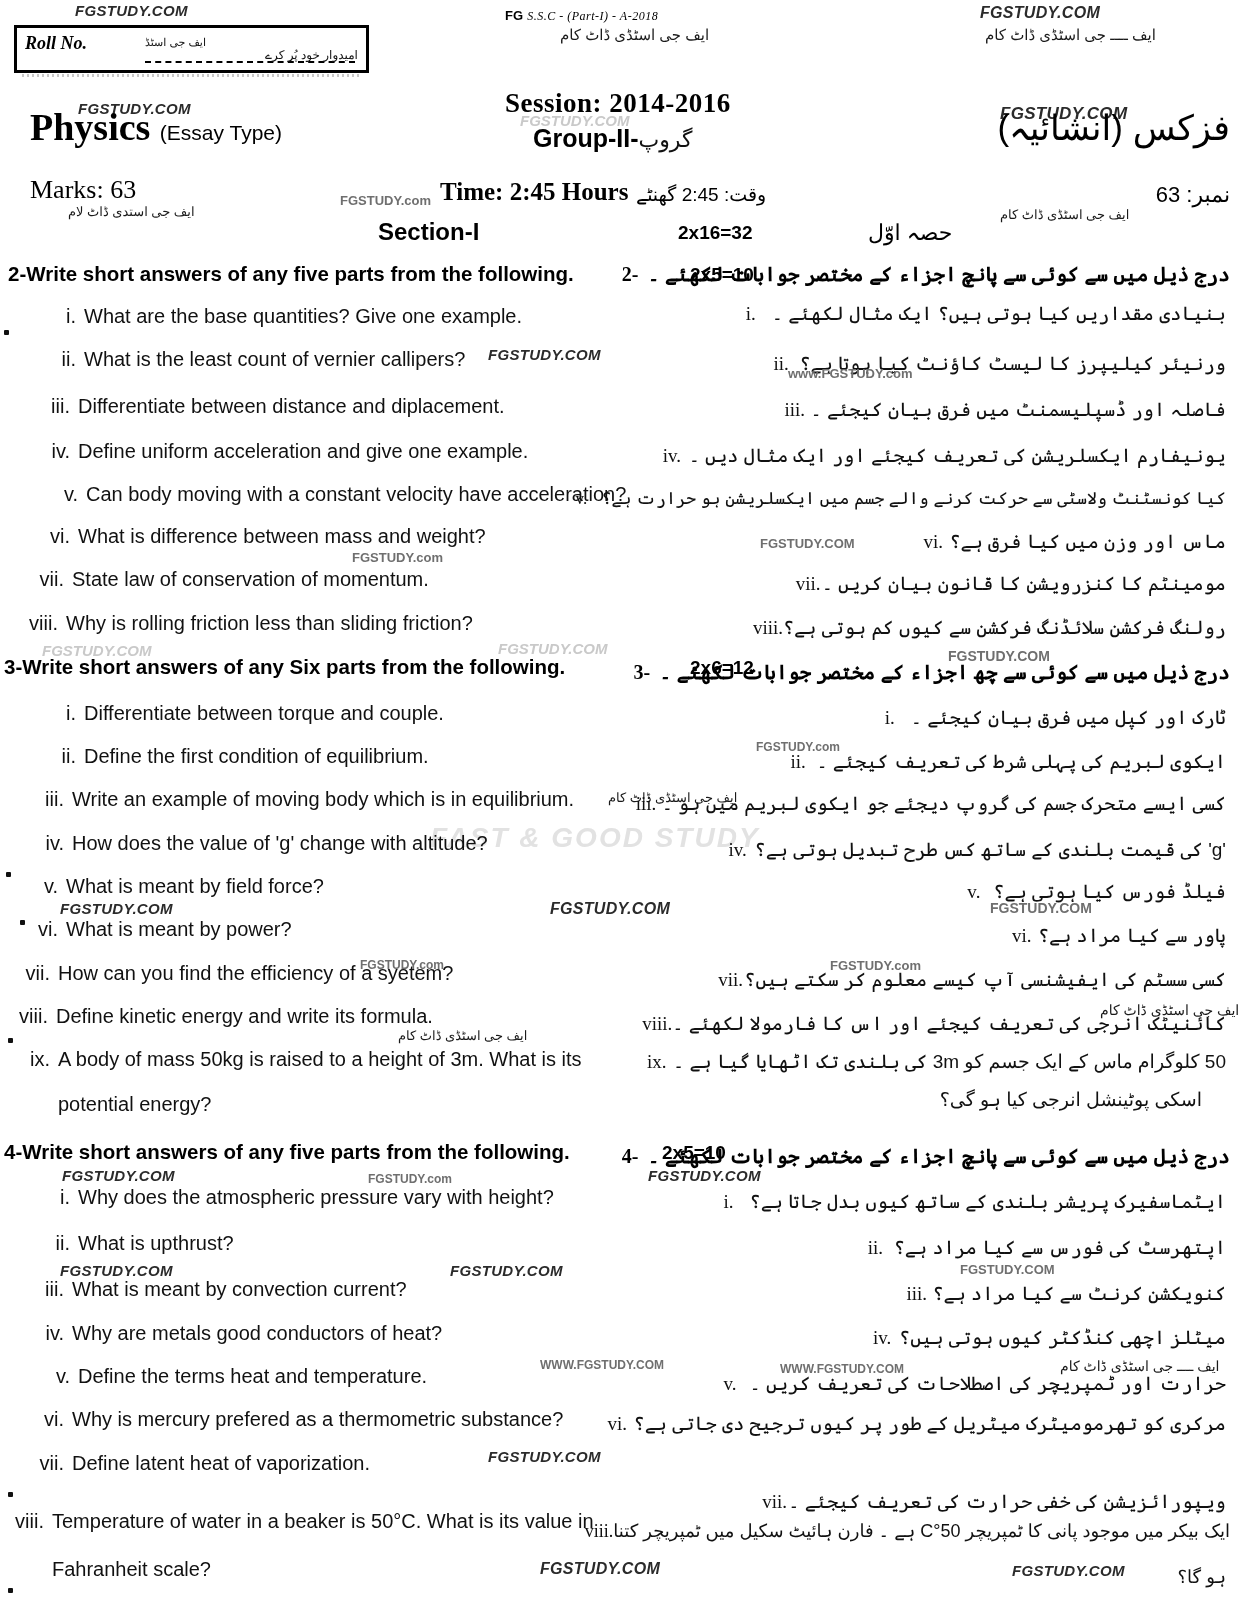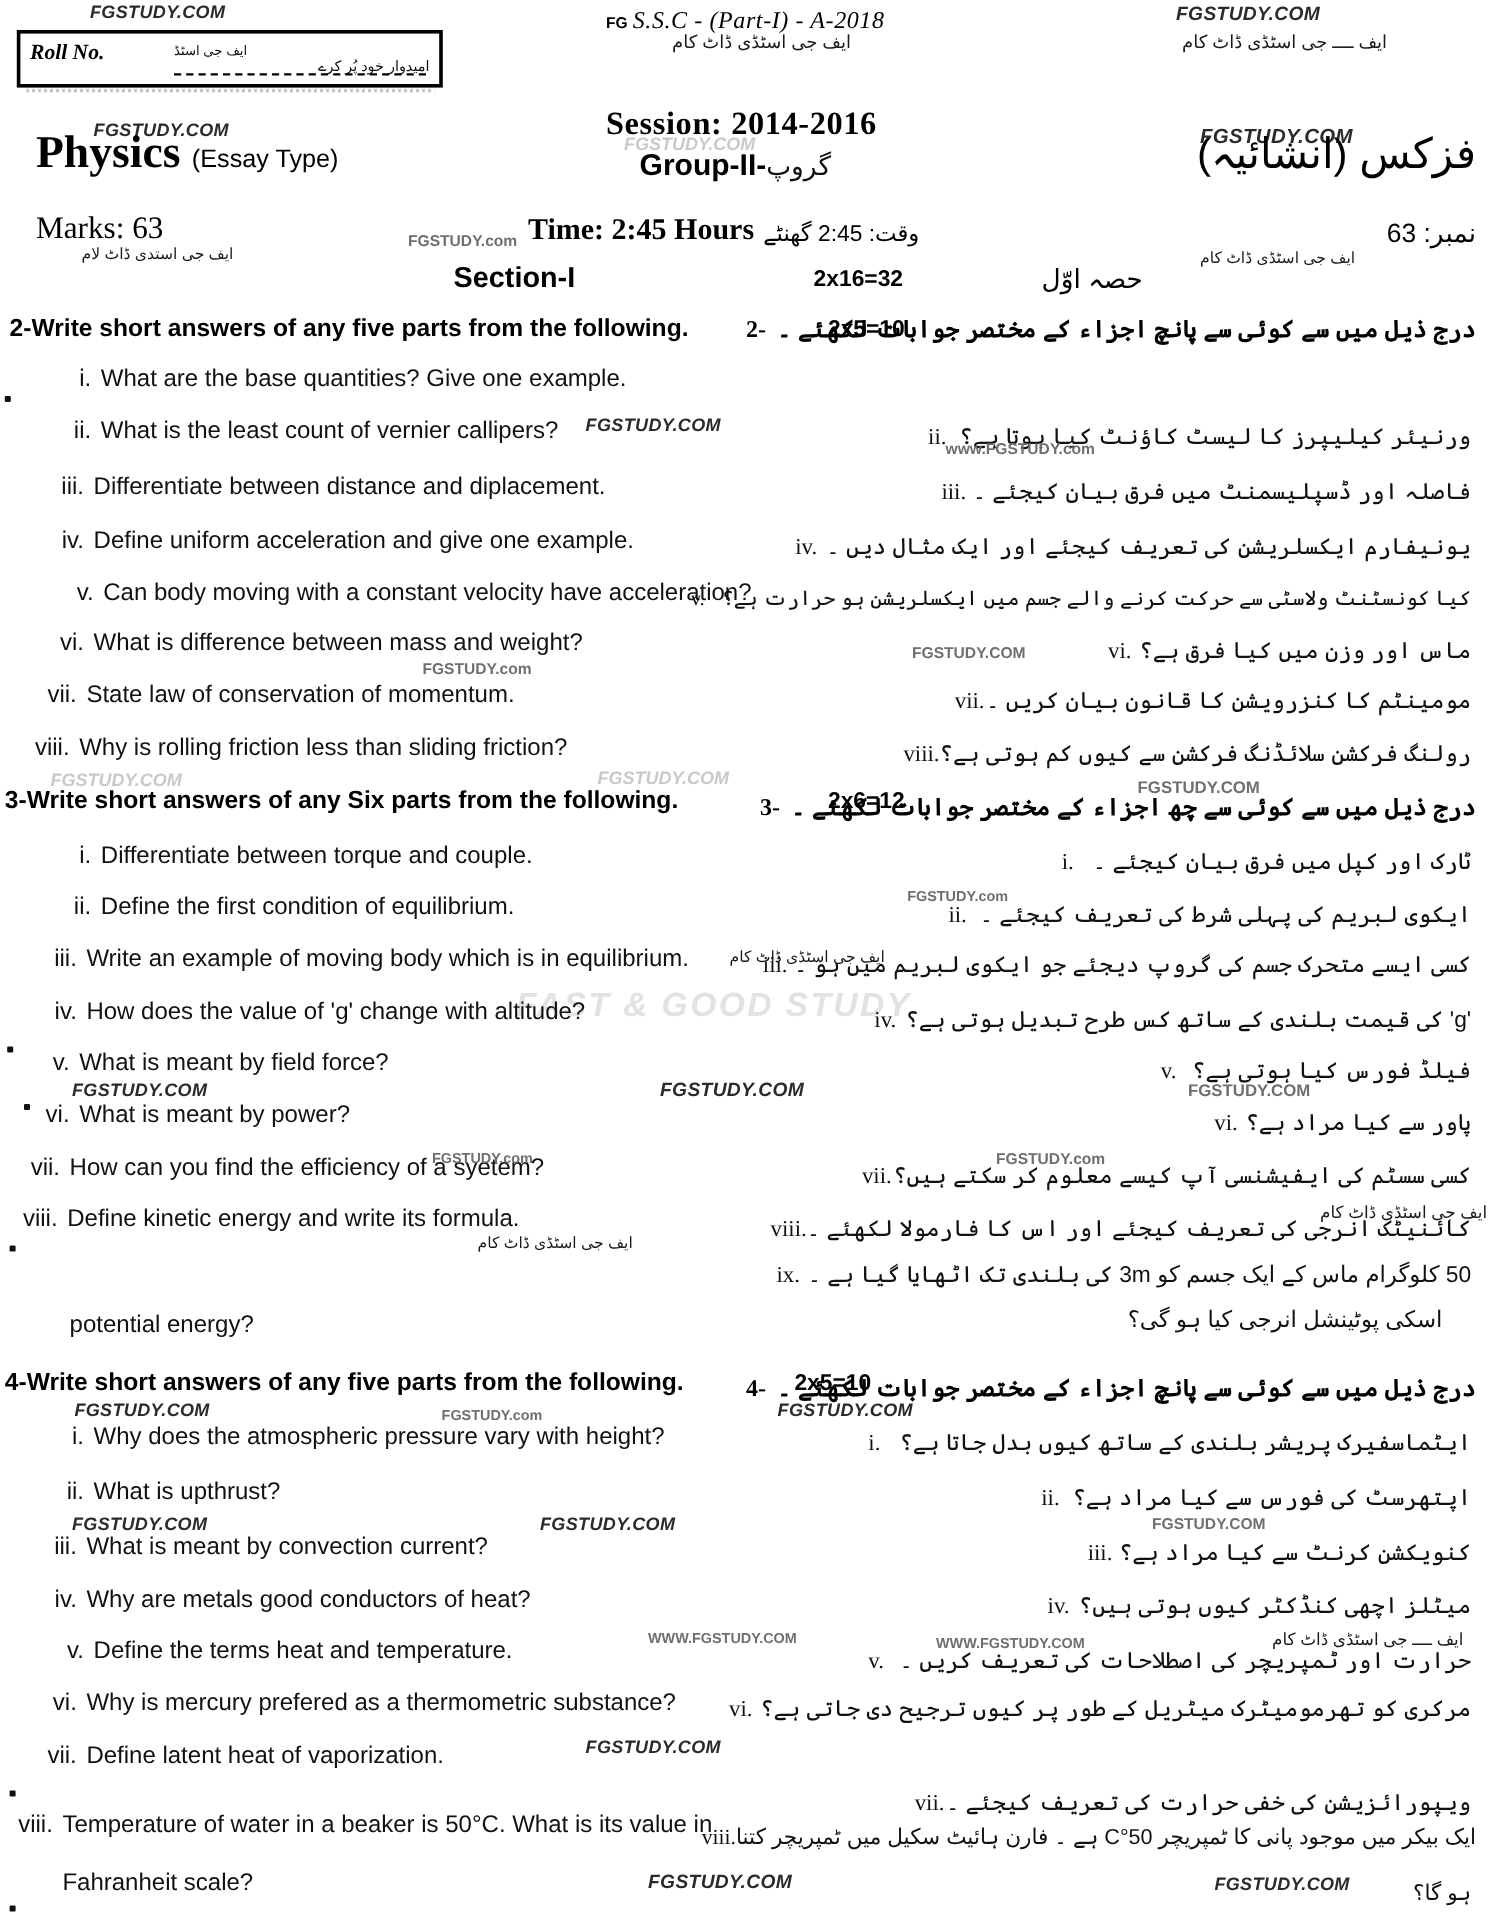--- a/index.html
+++ b/index.html
@@ -78,21 +78,21 @@
     font-size: 15px;
   }
   .hdr-code .fg {
     font-family: "Liberation Sans", sans-serif;
     font-weight: bold;
     font-size: 13px;
   }
   .hdr-code .code {
     font-family: "Liberation Serif", serif;
     font-style: italic;
-    font-size: 20px;
+    font-size: 12px;
     letter-spacing: .5px;
   }
 
   .title-en {
     left: 30px; top: 108px;
     font-family: "Liberation Serif", serif;
     font-weight: bold;
     font-size: 38px;
     line-height: 1;
   }
@@ -277,20 +277,23 @@
     <span>2-</span><span>Write short answers of any five parts from the following.</span>
   </div>
   <div class="abs qmarks" style="left:690px; top:264px;">2x5=10</div>
   <div class="abs ur-head" style="right:20px; top:262px;">
     <span>درج ذیل میں سے کوئی سے پانچ اجزاء کے مختصر جوابات لکھئے ۔</span><span class="ur-part-rn">2-</span>
   </div>
 
   <div class="abs part-en" style="left:42px; top:305px;">
     <span class="part-rn">i.</span><span>What are the base quantities? Give one example.</span>
   </div>
+  <div class="abs ur" style="right:24px; top:302px;">
+    <span>بنیادی مقداریں کیا ہوتی ہیں؟ ایک مثال لکھئے ۔</span><span class="ur-part-rn">i.</span>
+  </div>
 
   <div class="abs tick" style="left:4px; top:330px;"></div>
 
   <div class="abs part-en" style="left:42px; top:348px;">
     <span class="part-rn">ii.</span><span>What is the least count of vernier callipers?</span>
   </div>
   <div class="abs wm" style="left:488px; top:346px; font-size:15px;">FGSTUDY.COM</div>
   <div class="abs ur" style="right:24px; top:352px;">
     <span>ورنیئر کیلیپرز کا لیسٹ کاؤنٹ کیا ہوتا ہے؟</span><span class="ur-part-rn">ii.</span>
   </div>
@@ -415,20 +418,23 @@
   <div class="abs part-en" style="left:14px; top:1005px;">
     <span class="part-rn">viii.</span><span>Define kinetic energy and write its formula.</span>
   </div>
   <div class="abs wm-ur" style="left:398px; top:1028px; font-size:13px; direction:rtl;">ایف جی اسٹڈی ڈاٹ کام</div>
   <div class="abs ur" style="right:24px; top:1012px;">
     <span>کائنیٹک انرجی کی تعریف کیجئے اور اس کا فارمولا لکھئے ۔</span><span class="ur-part-rn">viii.</span>
   </div>
   <div class="abs wm-ur" style="left:1100px; top:1002px; font-size:14px; direction:rtl;">ایف جی اسٹڈی ڈاٹ کام</div>
 
   <div class="abs tick" style="left:8px; top:1038px;"></div>
+  <div class="abs part-en" style="left:16px; top:1048px;">
+    <span class="part-rn">ix.</span><span>A body of mass 50kg is raised to a height of 3m. What is its</span>
+  </div>
   <div class="abs part-en" style="left:58px; top:1093px;">potential energy?</div>
   <div class="abs ur" style="right:24px; top:1050px;">
     <span>50 کلوگرام ماس کے ایک جسم کو 3m کی بلندی تک اٹھایا گیا ہے ۔</span><span class="ur-part-rn">ix.</span>
   </div>
   <div class="abs ur" style="right:48px; top:1088px;">اسکی پوٹینشل انرجی کیا ہو گی؟</div>
 
   <div class="abs qhead" style="left:4px; top:1140px;">
     <span>4-</span><span>Write short answers of any five parts from the following.</span>
   </div>
   <div class="abs qmarks" style="left:662px; top:1142px;">2x5=10</div>

